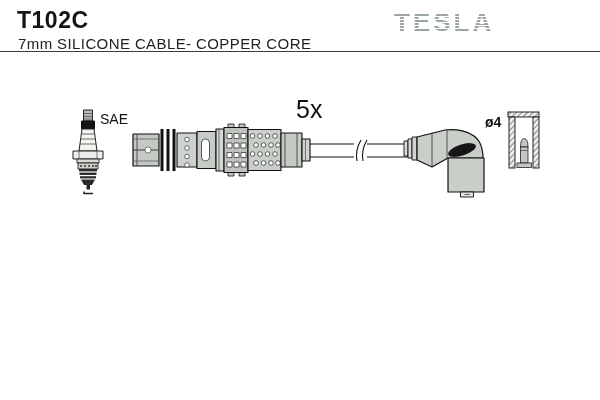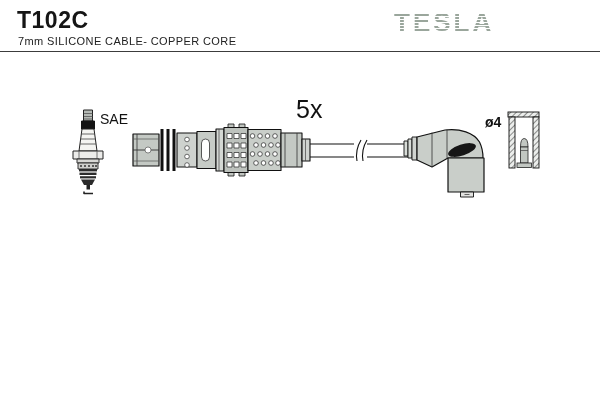--- a/index.html
+++ b/index.html
@@ -11,21 +11,21 @@
     font-family:"Liberation Sans", sans-serif;
     color:#111;
   }
   .part-number{
     position:absolute;left:17px;top:7px;
     font-size:23px;font-weight:bold;letter-spacing:0.5px;
     color:#151515;
   }
   .description{
     position:absolute;left:18px;top:35px;
-    font-size:11px;letter-spacing:0.4px;
+    font-size:15px;letter-spacing:0.4px;
     color:#222;
     white-space:nowrap;
   }
   .brand{
     position:absolute;left:394px;top:7px;width:104px;height:30px;
   }
   .brand-text{
     position:absolute;left:0;top:0;
     font-size:26px;font-weight:bold;letter-spacing:3px;
     color:#9aa69c;

